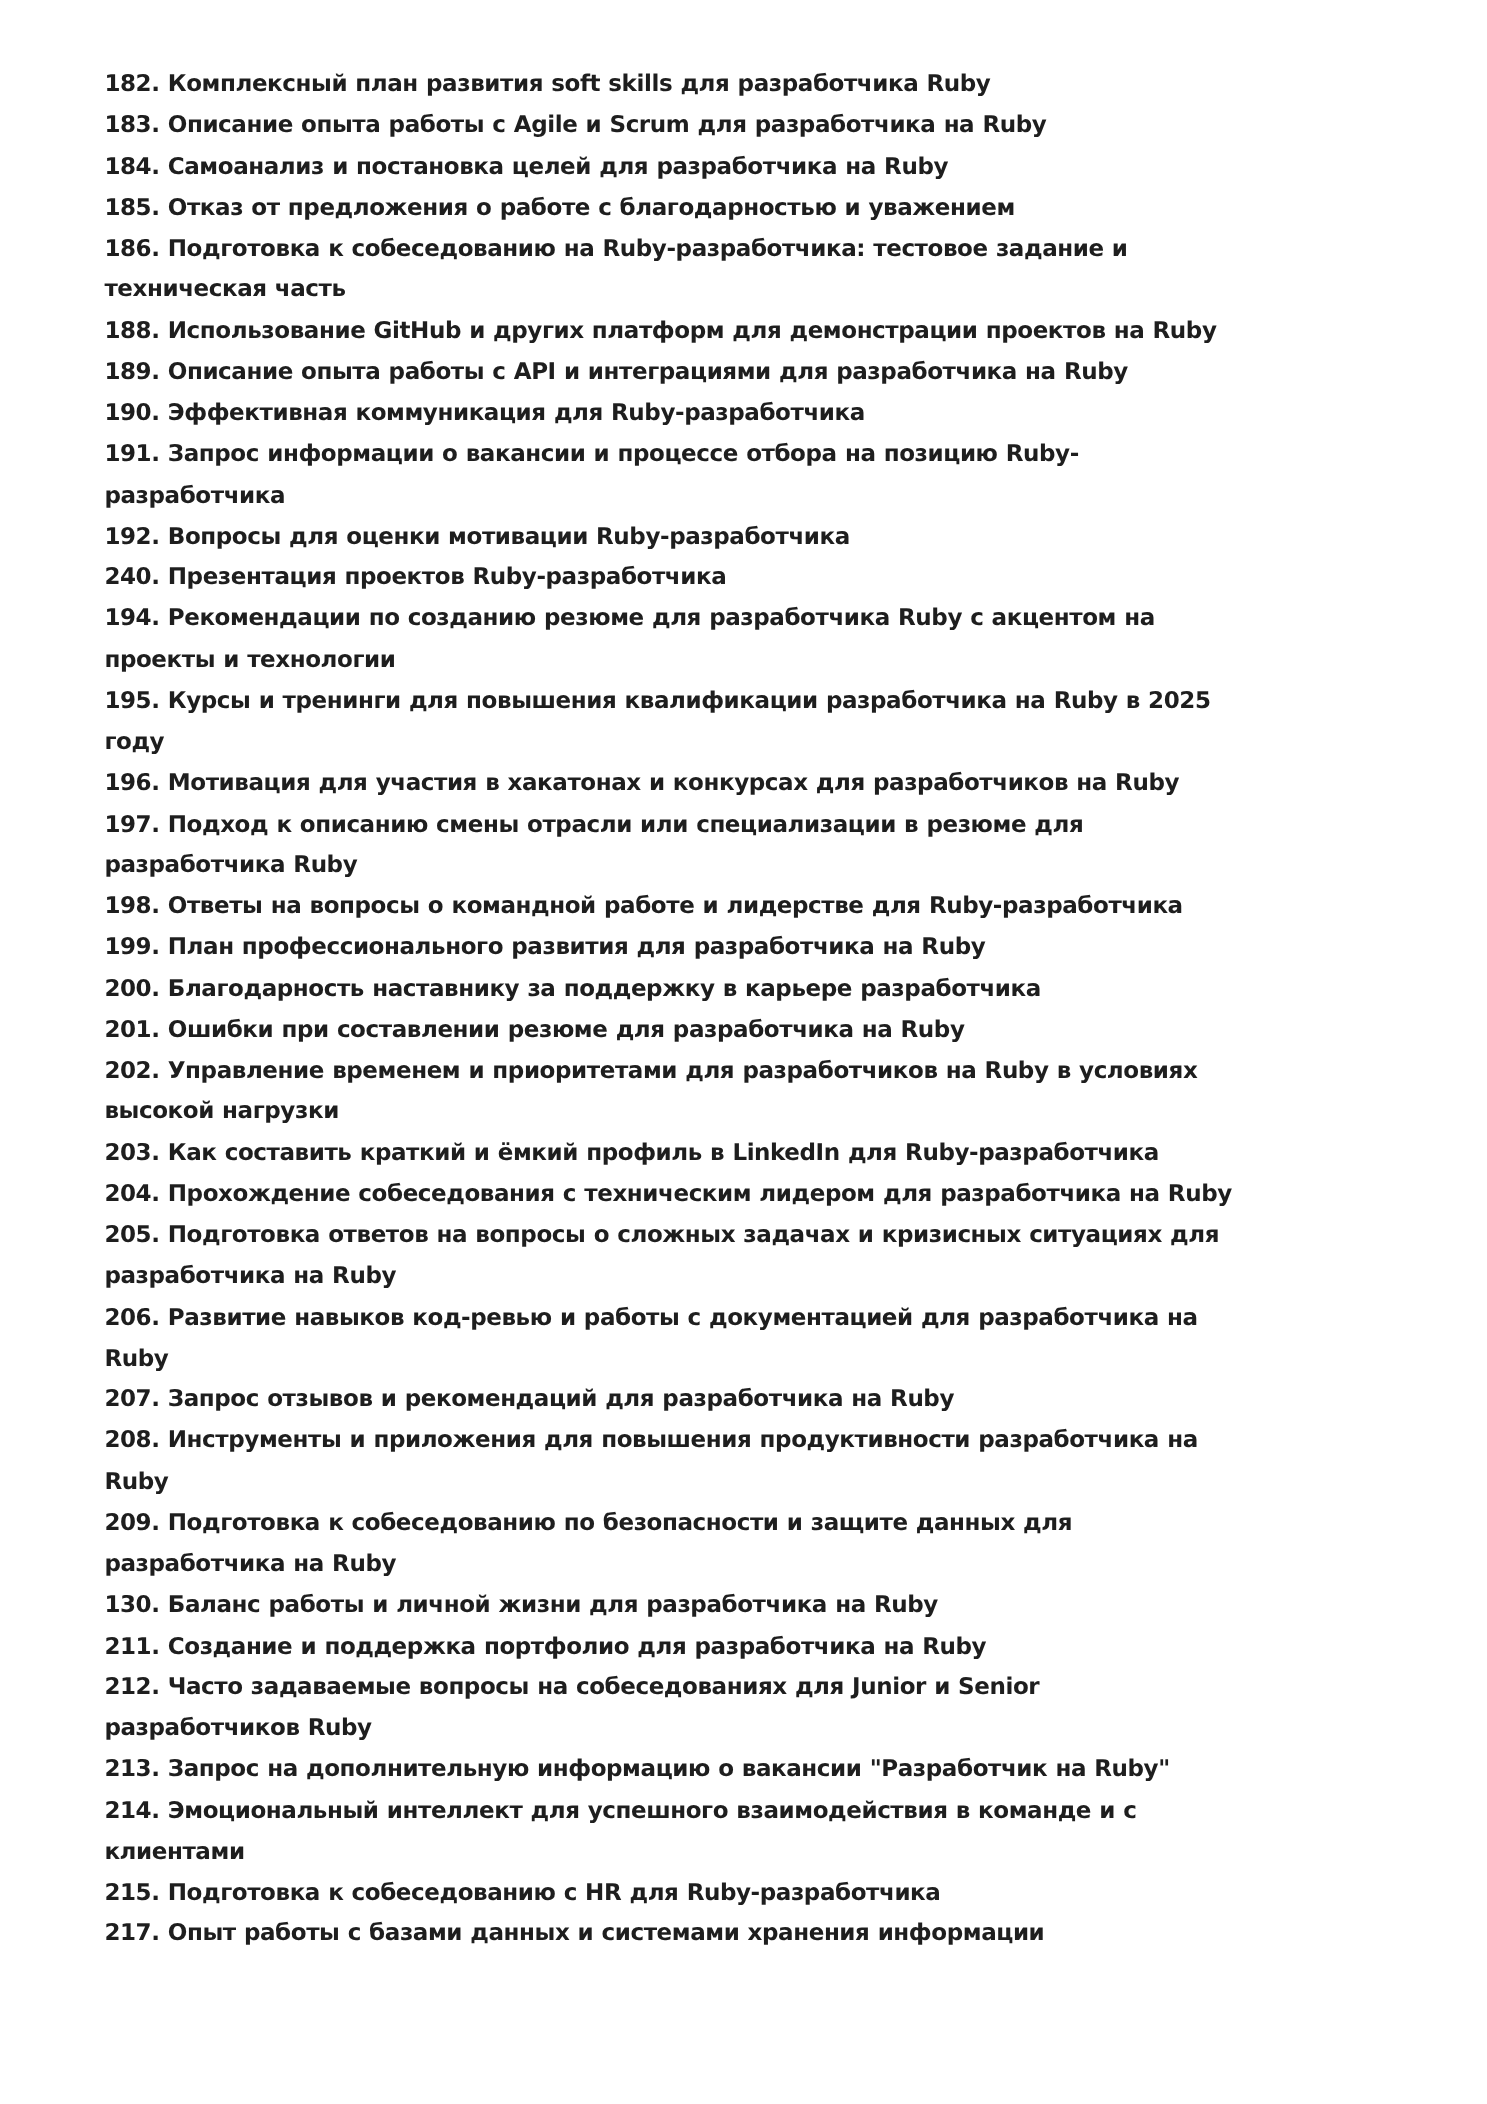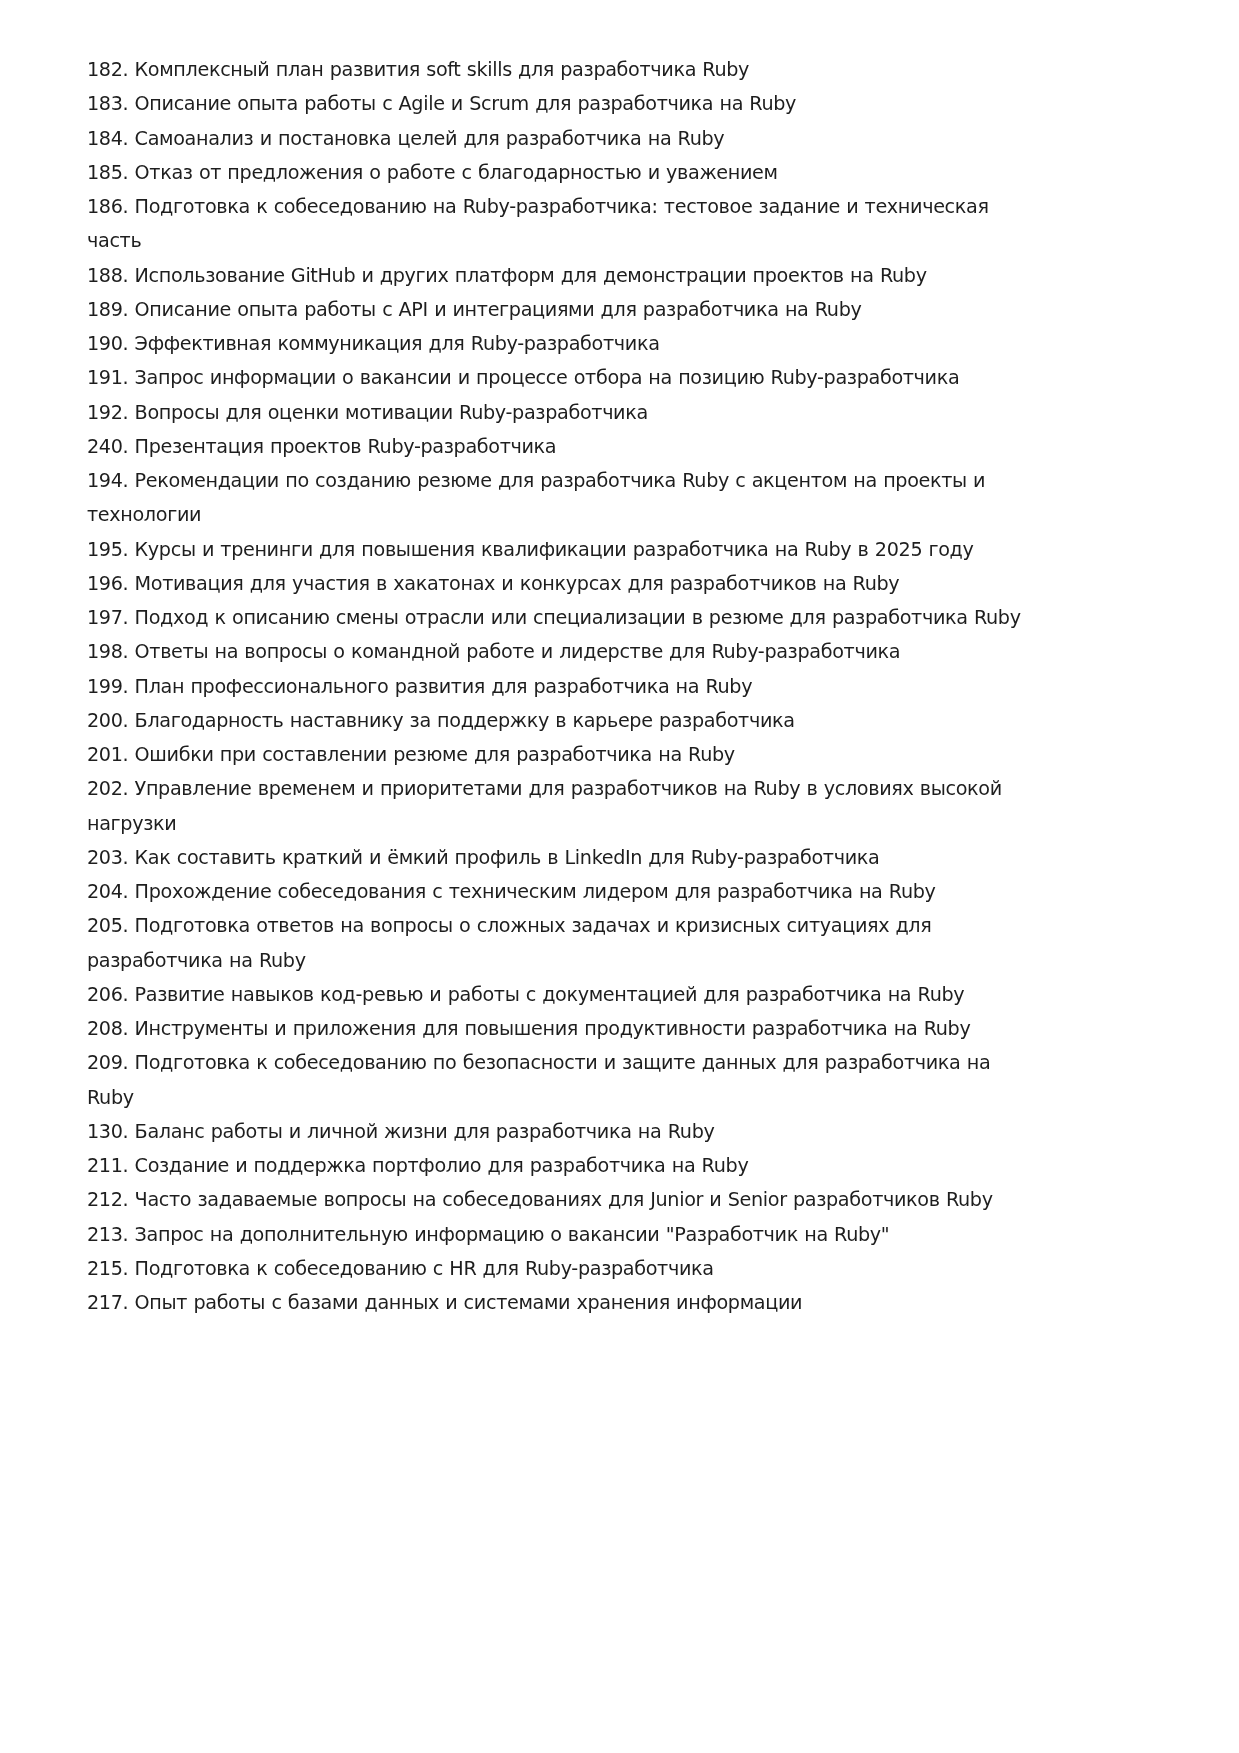--- a/index.html
+++ b/index.html
@@ -22,20 +22,21 @@
       font-size: 19.2px;
       line-height: 34.25px;
       color: #1e1e1e;
       letter-spacing: -0.35px;
       word-spacing: 0.5px;
     }
     .list {
       list-style: none;
       margin: 0;
       padding: 0;
+      font-weight: bold;
     }
     .list-item {
       margin: 0;
       padding: 0;
     }
   </style>
 </head>
 <body>
 
 <div class="page">
@@ -57,22 +58,24 @@
     <li class="list-item"><span>197.</span> <span>Подход к описанию смены отрасли или специализации в резюме для разработчика Ruby</span></li>
     <li class="list-item"><span>198.</span> <span>Ответы на вопросы о командной работе и лидерстве для Ruby-разработчика</span></li>
     <li class="list-item"><span>199.</span> <span>План профессионального развития для разработчика на Ruby</span></li>
     <li class="list-item"><span>200.</span> <span>Благодарность наставнику за поддержку в карьере разработчика</span></li>
     <li class="list-item"><span>201.</span> <span>Ошибки при составлении резюме для разработчика на Ruby</span></li>
     <li class="list-item"><span>202.</span> <span>Управление временем и приоритетами для разработчиков на Ruby в условиях высокой нагрузки</span></li>
     <li class="list-item"><span>203.</span> <span>Как составить краткий и ёмкий профиль в LinkedIn для Ruby-разработчика</span></li>
     <li class="list-item"><span>204.</span> <span>Прохождение собеседования с техническим лидером для разработчика на Ruby</span></li>
     <li class="list-item"><span>205.</span> <span>Подготовка ответов на вопросы о сложных задачах и кризисных ситуациях для разработчика на Ruby</span></li>
     <li class="list-item"><span>206.</span> <span>Развитие навыков код-ревью и работы с документацией для разработчика на Ruby</span></li>
+    <li class="list-item"><span>207.</span> <span>Запрос отзывов и рекомендаций для разработчика на Ruby</span></li>
     <li class="list-item"><span>208.</span> <span>Инструменты и приложения для повышения продуктивности разработчика на Ruby</span></li>
     <li class="list-item"><span>209.</span> <span>Подготовка к собеседованию по безопасности и защите данных для разработчика на Ruby</span></li>
     <li class="list-item"><span>130.</span> <span>Баланс работы и личной жизни для разработчика на Ruby</span></li>
     <li class="list-item"><span>211.</span> <span>Создание и поддержка портфолио для разработчика на Ruby</span></li>
     <li class="list-item"><span>212.</span> <span>Часто задаваемые вопросы на собеседованиях для Junior и Senior разработчиков Ruby</span></li>
     <li class="list-item"><span>213.</span> <span>Запрос на дополнительную информацию о вакансии "Разработчик на Ruby"</span></li>
+    <li class="list-item"><span>214.</span> <span>Эмоциональный интеллект для успешного взаимодействия в команде и с клиентами</span></li>
     <li class="list-item"><span>215.</span> <span>Подготовка к собеседованию с HR для Ruby-разработчика</span></li>
     <li class="list-item"><span>217.</span> <span>Опыт работы с базами данных и системами хранения информации</span></li>
   </ul>
 </div>
 
 </body></html>

